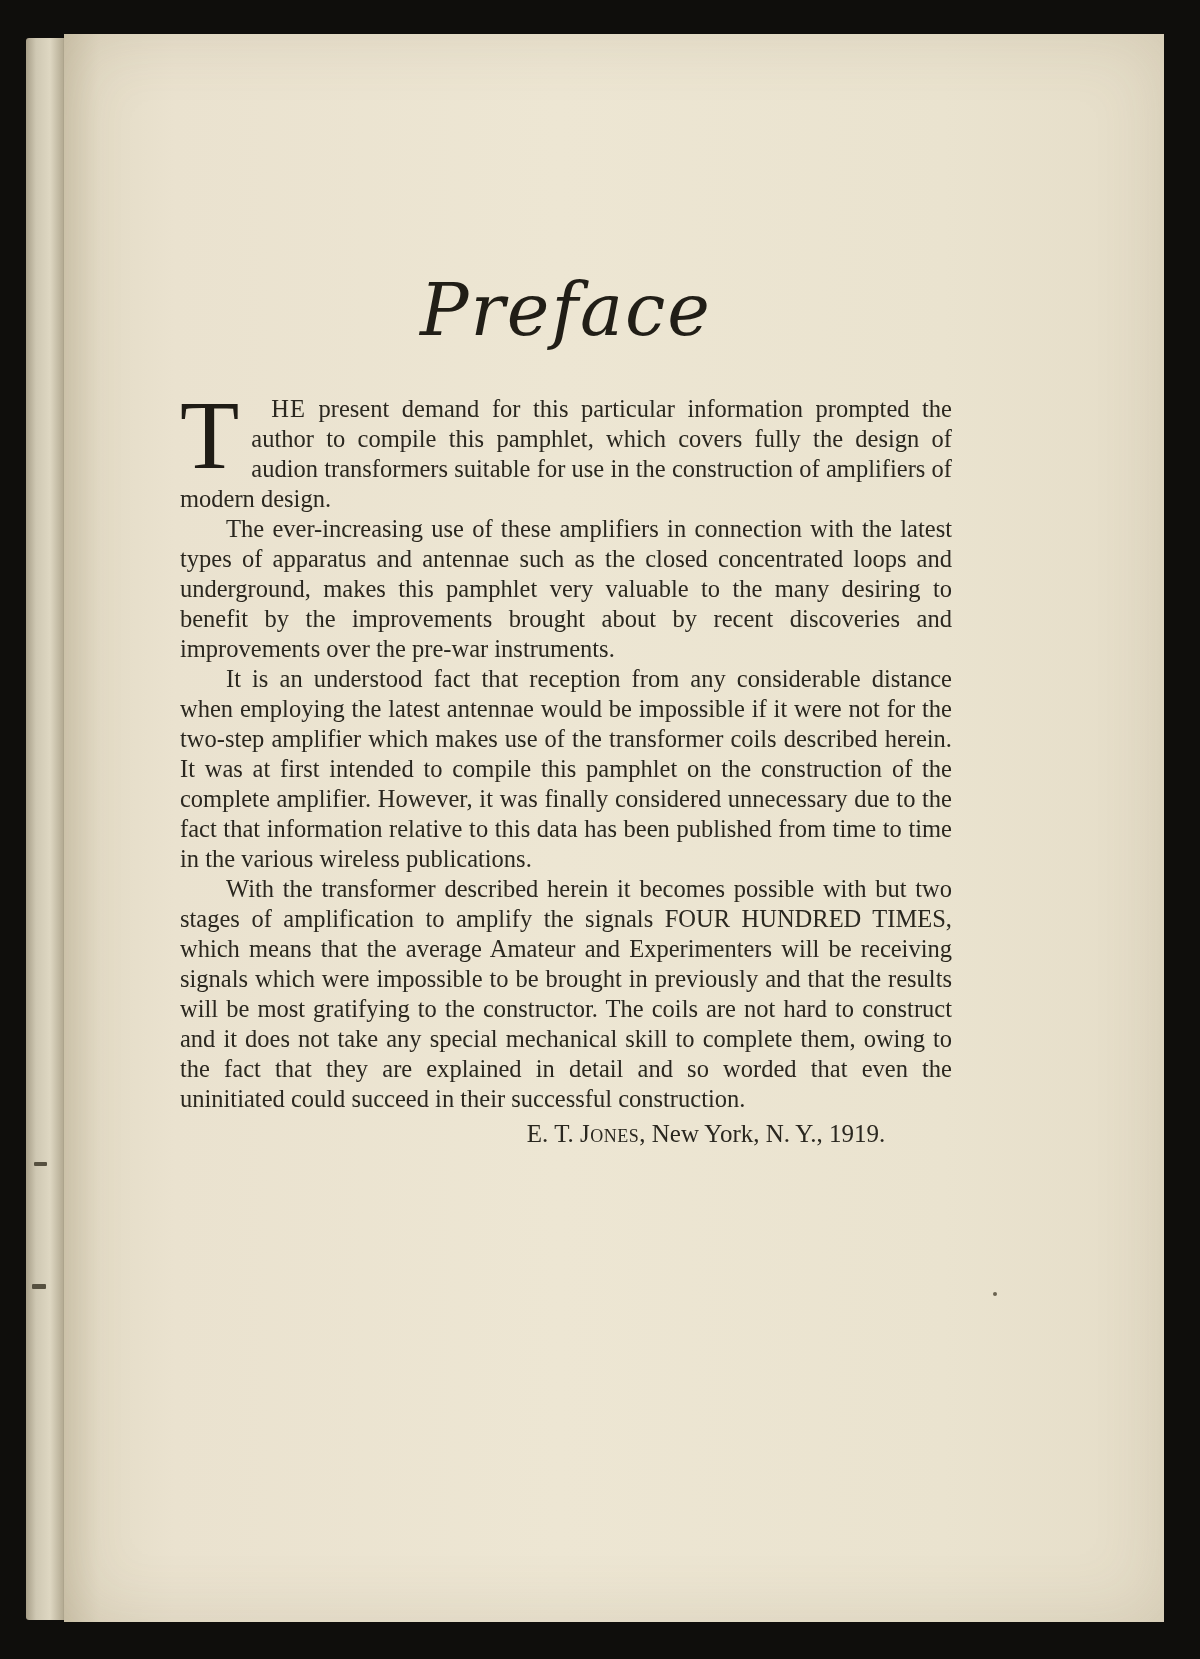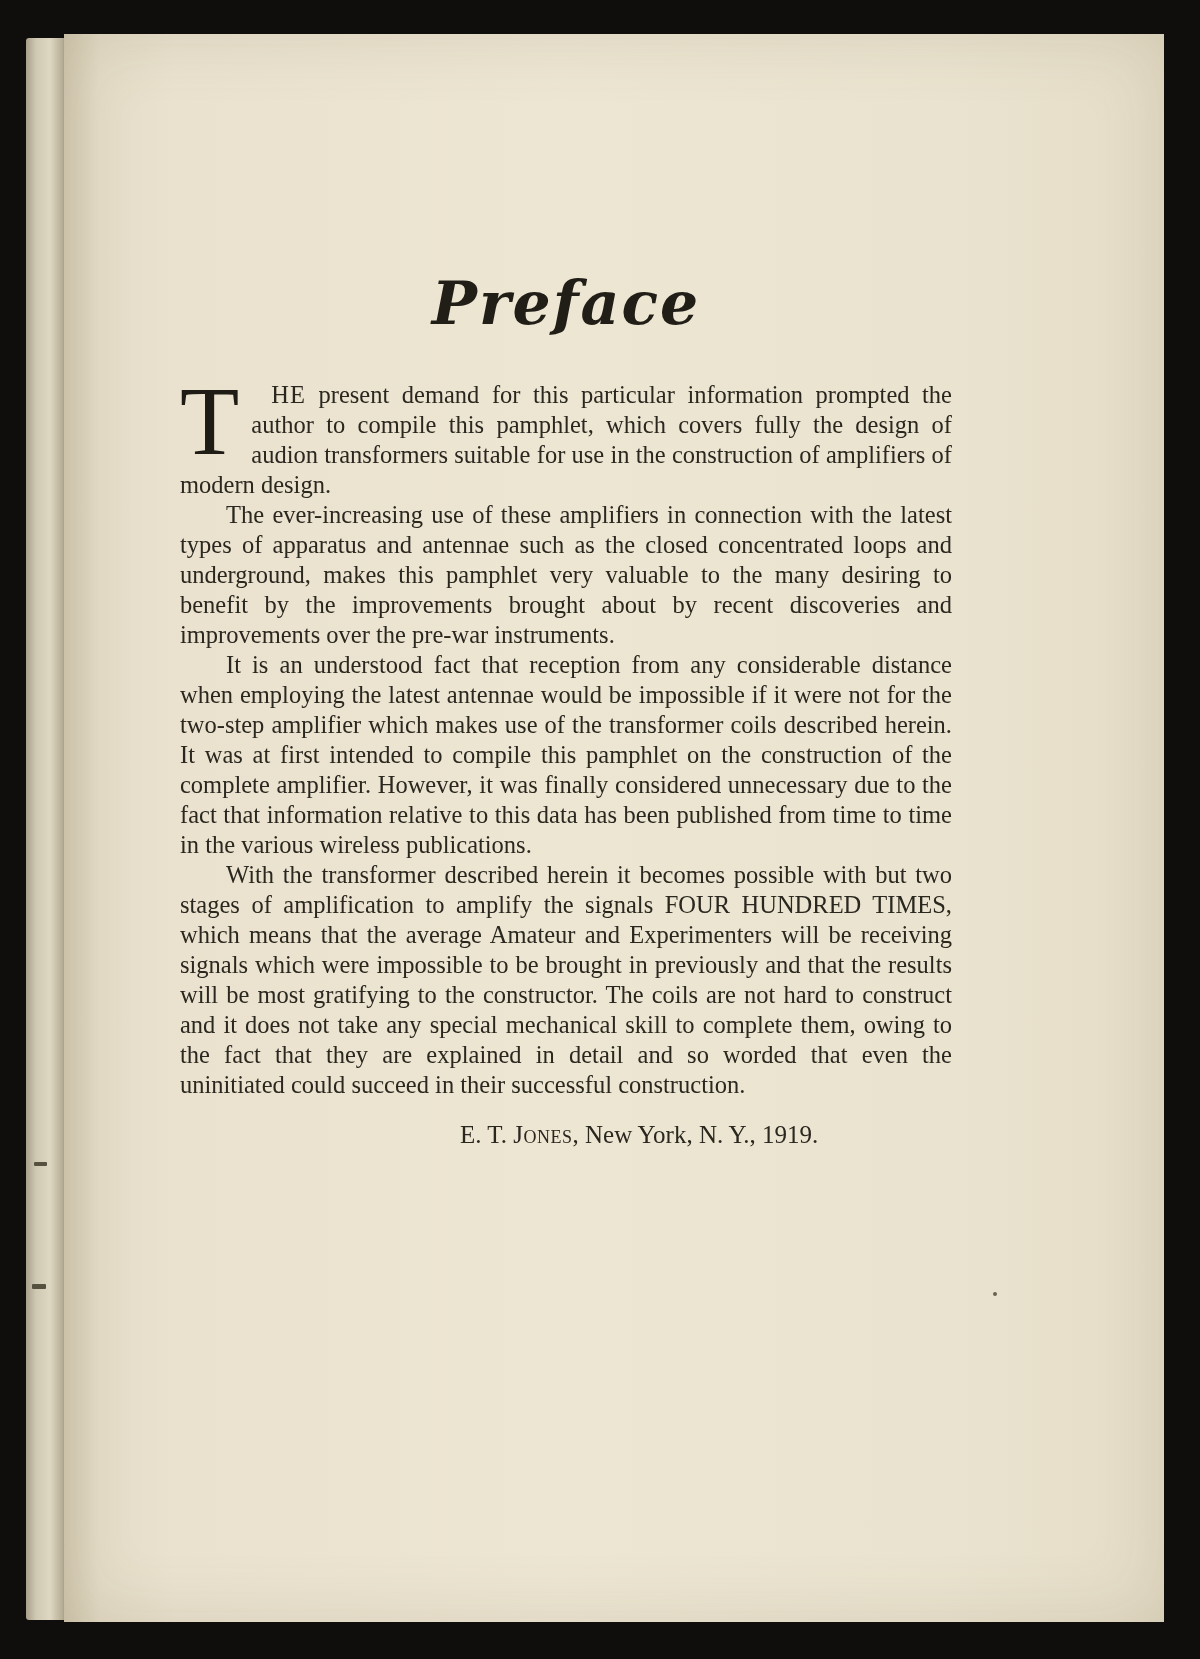--- a/index.html
+++ b/index.html
@@ -47,22 +47,22 @@
     top: 0;
     width: 772px;
     color: #29261f;
   }
 
   .title {
     margin: 234px 0 0 0;
     text-align: center;
     font-family: "DejaVu Serif", "Liberation Serif", serif;
     font-style: italic;
-    font-weight: bold;
-    font-size: 60px;
+    font-weight: normal;
+    font-size: 72px;
     letter-spacing: 2px;
     color: #211e17;
   }
 
   .text {
     margin-top: 42px;
     font-size: 24.5px;
     line-height: 30px;
     text-align: justify;
     color: #2a271f;
@@ -76,23 +76,23 @@
     font-size: 97px;
     line-height: 80px;
     height: 84px;
     padding: 2px 12px 0 0;
     color: #1f1c15;
   }
 
   .lead-caps { letter-spacing: 1px; margin-left: 20px; }
 
   .signature {
-    margin: 20px 0 0 280px;
+    margin: 5px 0 0 280px;
     text-indent: 0;
-    text-align: left;
+    text-align: center;
     font-size: 25px;
   }
   .smallcaps { font-variant: small-caps; letter-spacing: 0.5px; }
 
   
   .staple {
     position: absolute;
     background: #565040;
     border-radius: 1px;
   }

